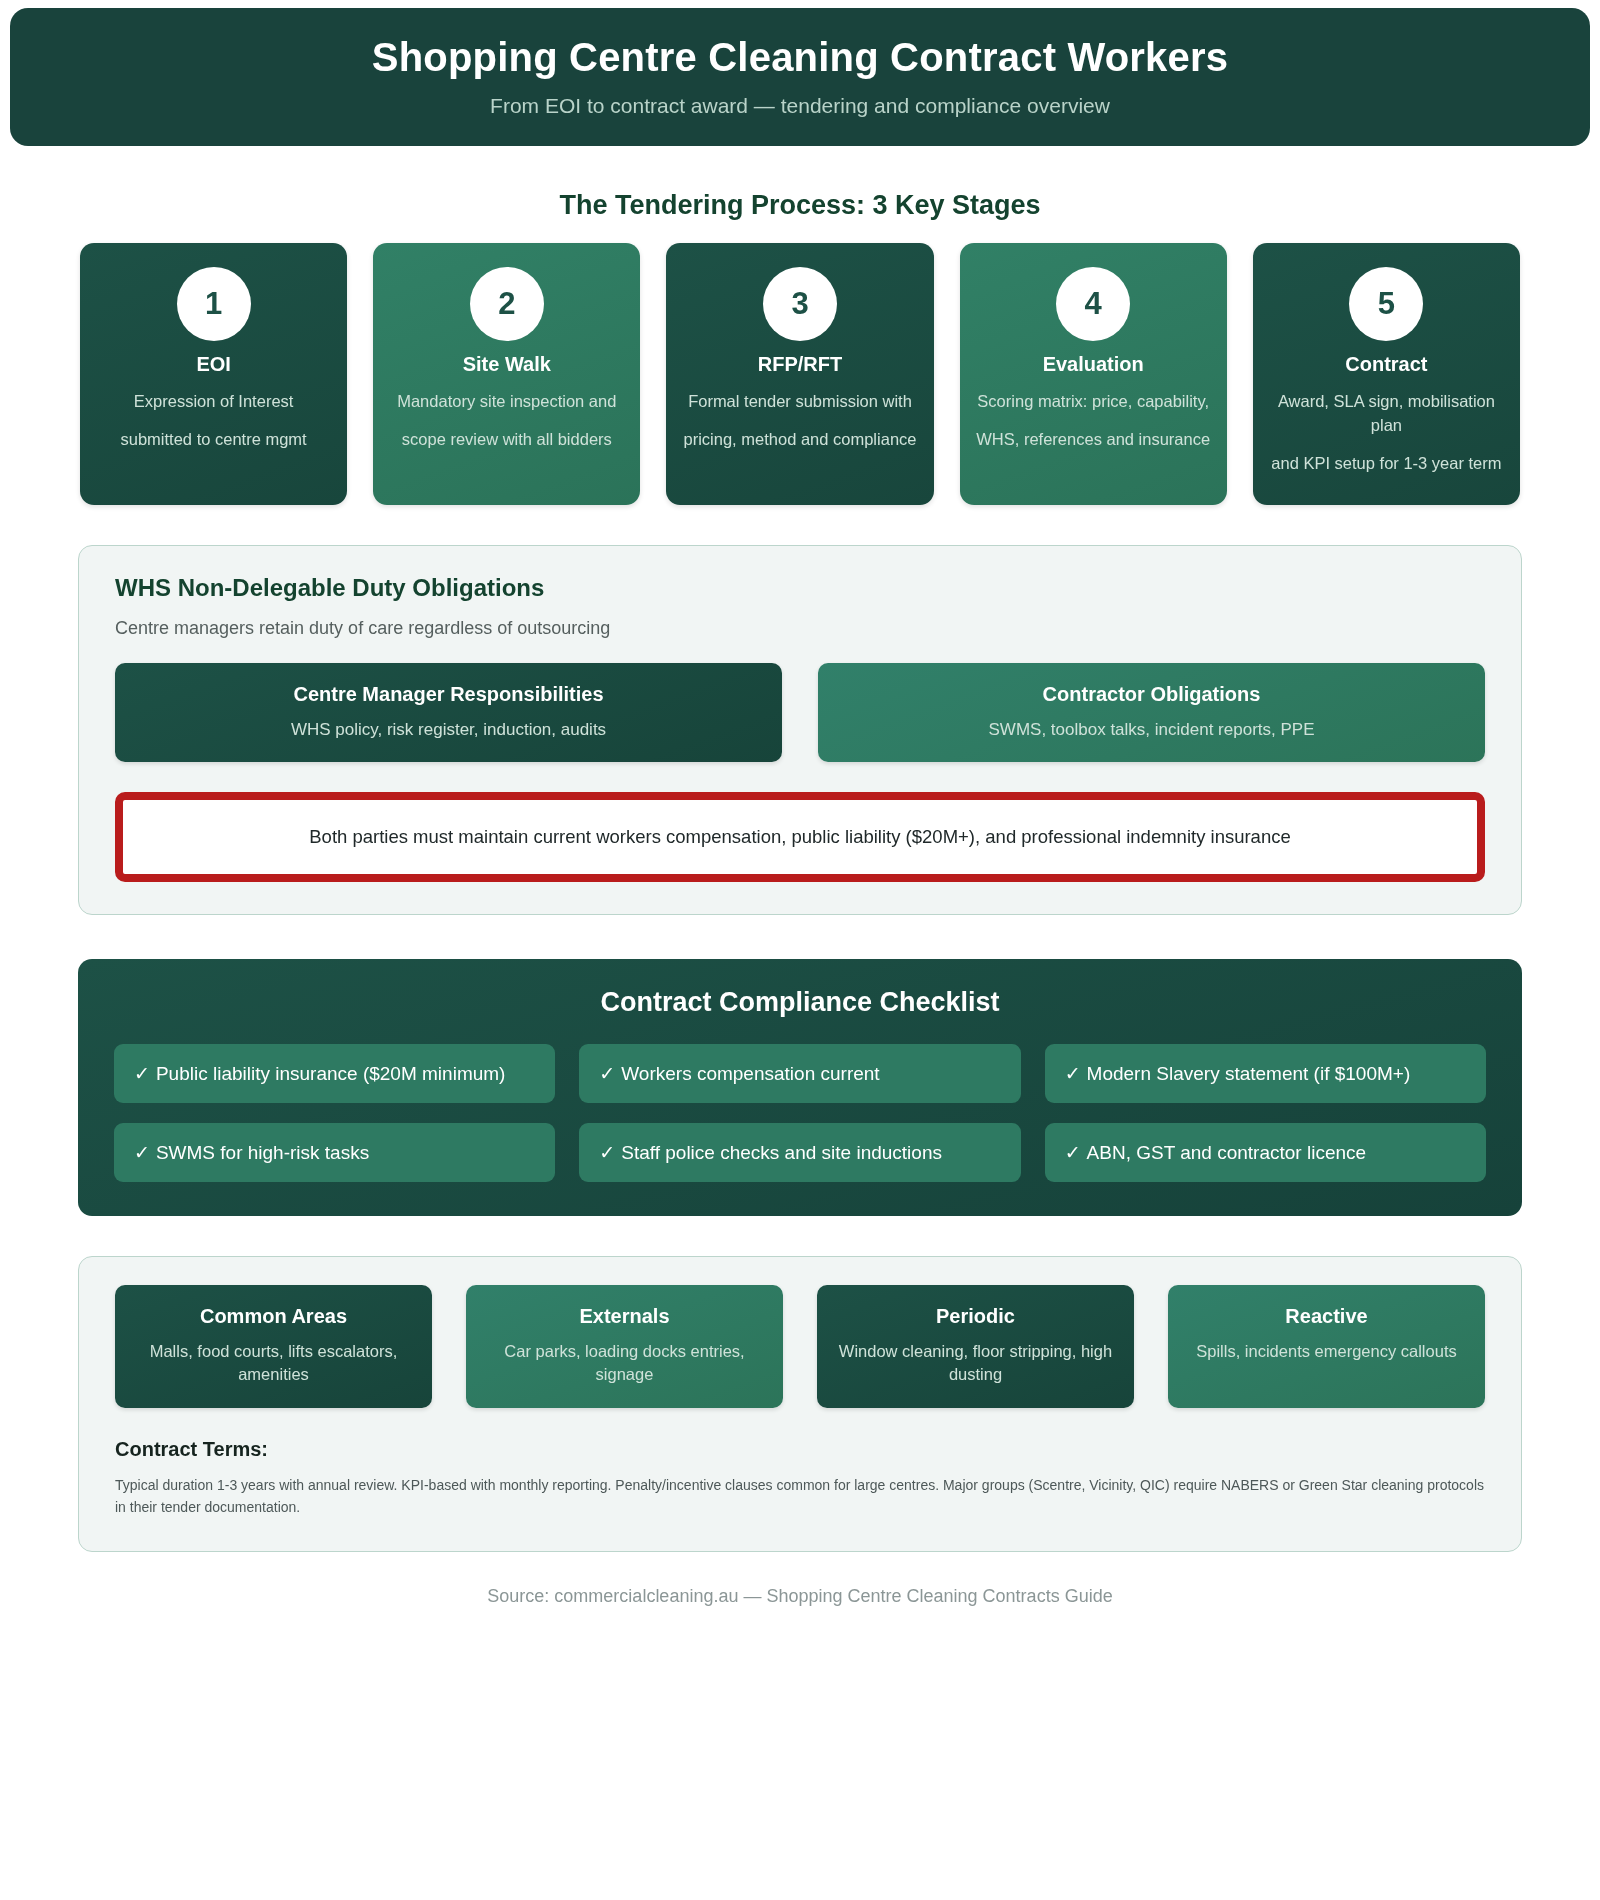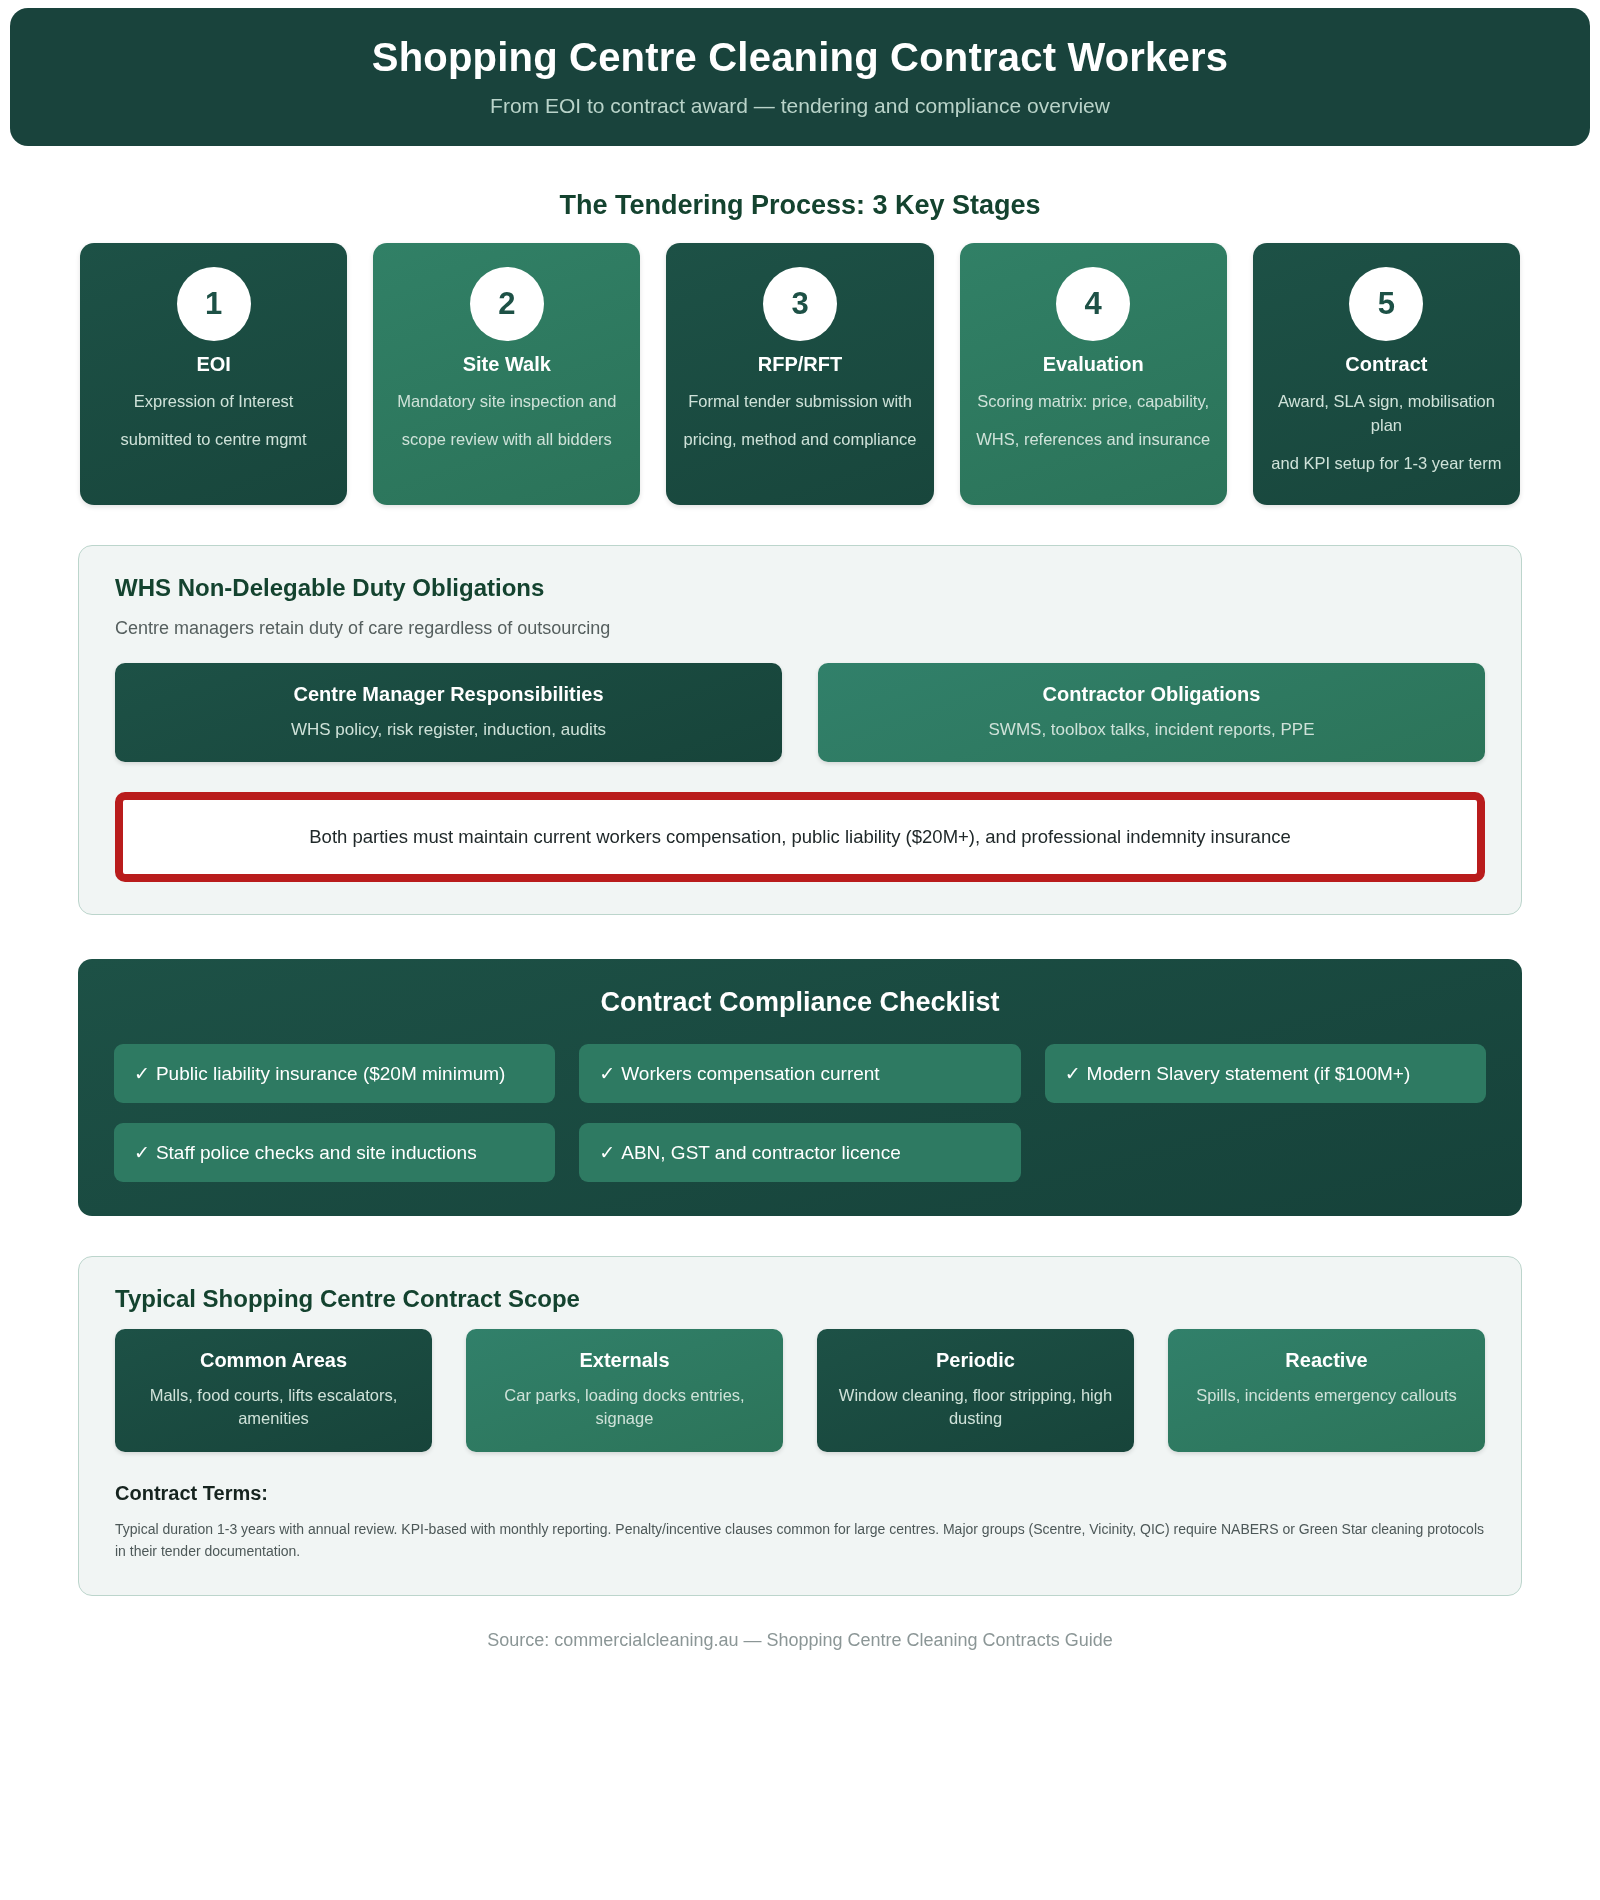--- a/index.html
+++ b/index.html
@@ -281,30 +281,32 @@
       <div class="check-item">
         <span class="check-mark">✓</span><span>Public liability insurance ($20M minimum)</span>
       </div>
       <div class="check-item">
         <span class="check-mark">✓</span><span>Workers compensation current</span>
       </div>
       <div class="check-item">
         <span class="check-mark">✓</span><span>Modern Slavery statement (if $100M+)</span>
       </div>
       <div class="check-item">
+        <span class="check-mark">✓</span><span>SWMS for high-risk tasks</span>
+      </div>
+      <div class="check-item">
         <span class="check-mark">✓</span><span>Staff police checks and site inductions</span>
       </div>
       <div class="check-item">
         <span class="check-mark">✓</span><span>ABN, GST and contractor licence</span>
       </div>
     </div>
   </div>
 
   <div class="panel">
-    <h2>Typical Shopping Centre Contract Scope</h2>
     <div class="scope-grid">
       <div class="scope-card tone-dark">
         <div class="scope-title">Common Areas</div>
         <div class="scope-body">Malls, food courts, lifts escalators, amenities</div>
       </div>
       <div class="scope-card tone-mid">
         <div class="scope-title">Externals</div>
         <div class="scope-body">Car parks, loading docks entries, signage</div>
       </div>
       <div class="scope-card tone-dark">

